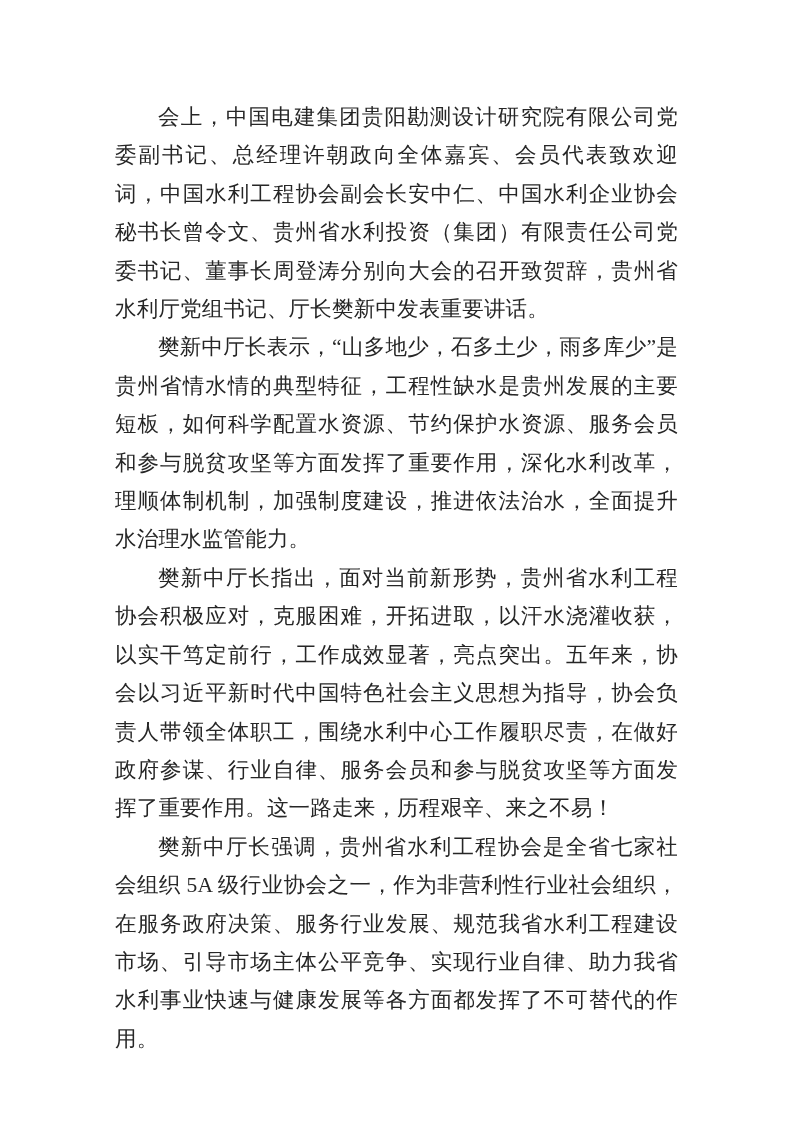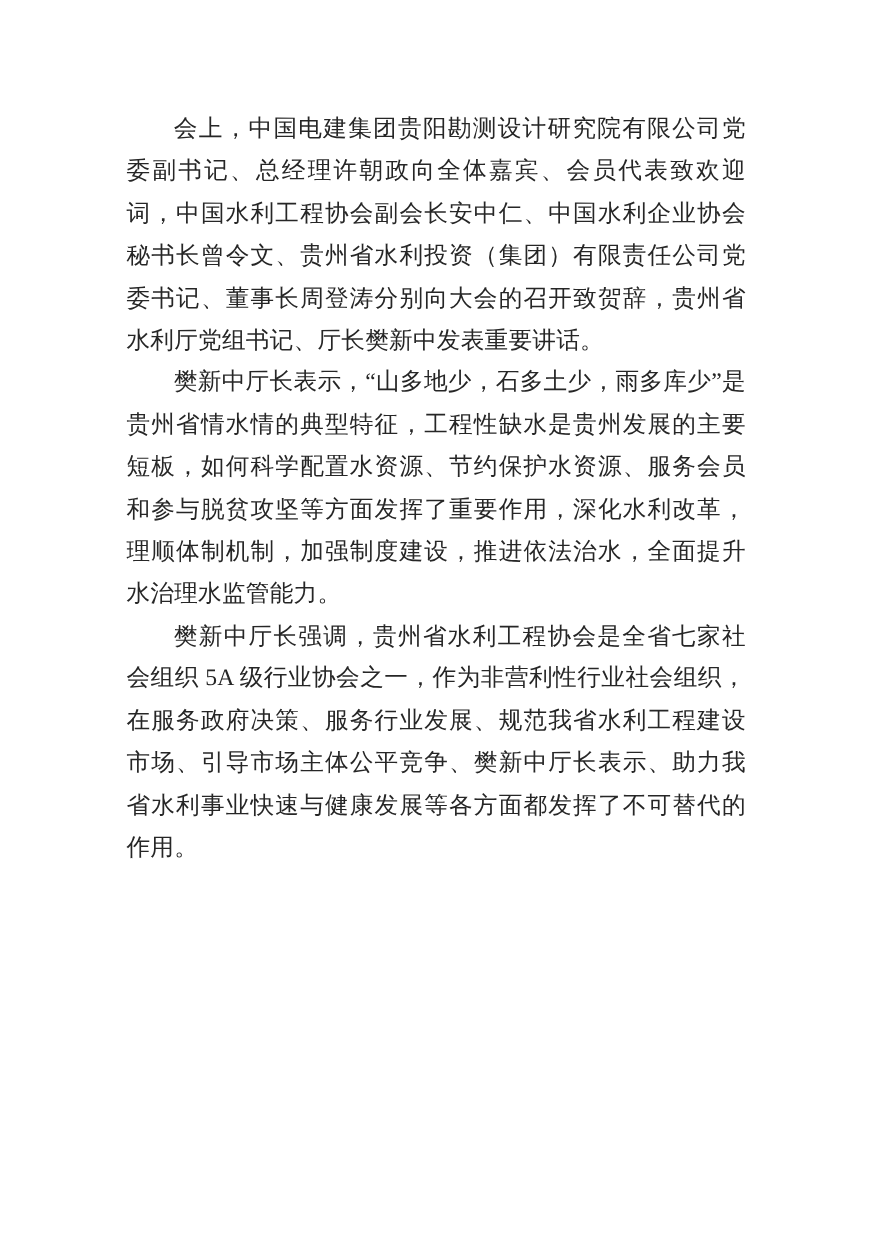--- a/index.html
+++ b/index.html
@@ -35,15 +35,16 @@
     word-break: break-all;
   }
 </style>
 </head>
 <body>
 
 <div class="page">
   <div class="doc-content">
     <p>会上，中国电建集团贵阳勘测设计研究院有限公司党委副书记、总经理许朝政向全体嘉宾、会员代表致欢迎词，中国水利工程协会副会长安中仁、中国水利企业协会秘书长曾令文、贵州省水利投资（集团）有限责任公司党委书记、董事长周登涛分别向大会的召开致贺辞，贵州省水利厅党组书记、厅长樊新中发表重要讲话。</p>
     <p>樊新中厅长表示，“山多地少，石多土少，雨多库少”是贵州省情水情的典型特征，工程性缺水是贵州发展的主要短板，如何科学配置水资源、节约保护水资源、服务会员和参与脱贫攻坚等方面发挥了重要作用，深化水利改革，理顺体制机制，加强制度建设，推进依法治水，全面提升水治理水监管能力。</p>
-    <p>樊新中厅长强调，贵州省水利工程协会是全省七家社会组织 5A 级行业协会之一，作为非营利性行业社会组织，在服务政府决策、服务行业发展、规范我省水利工程建设市场、引导市场主体公平竞争、樊新中厅长表示、助力我省水利事业快速与健康发展等各方面都发挥了不可替代的作用。</p>
+    <p>樊新中厅长指出，面对当前新形势，贵州省水利工程协会积极应对，克服困难，开拓进取，以汗水浇灌收获，以实干笃定前行，工作成效显著，亮点突出。五年来，协会以习近平新时代中国特色社会主义思想为指导，协会负责人带领全体职工，围绕水利中心工作履职尽责，在做好政府参谋、行业自律、服务会员和参与脱贫攻坚等方面发挥了重要作用。这一路走来，历程艰辛、来之不易！</p>
+    <p>樊新中厅长强调，贵州省水利工程协会是全省七家社会组织 5A 级行业协会之一，作为非营利性行业社会组织，在服务政府决策、服务行业发展、规范我省水利工程建设市场、引导市场主体公平竞争、实现行业自律、助力我省水利事业快速与健康发展等各方面都发挥了不可替代的作用。</p>
   </div>
 </div>
 
 </body></html>

